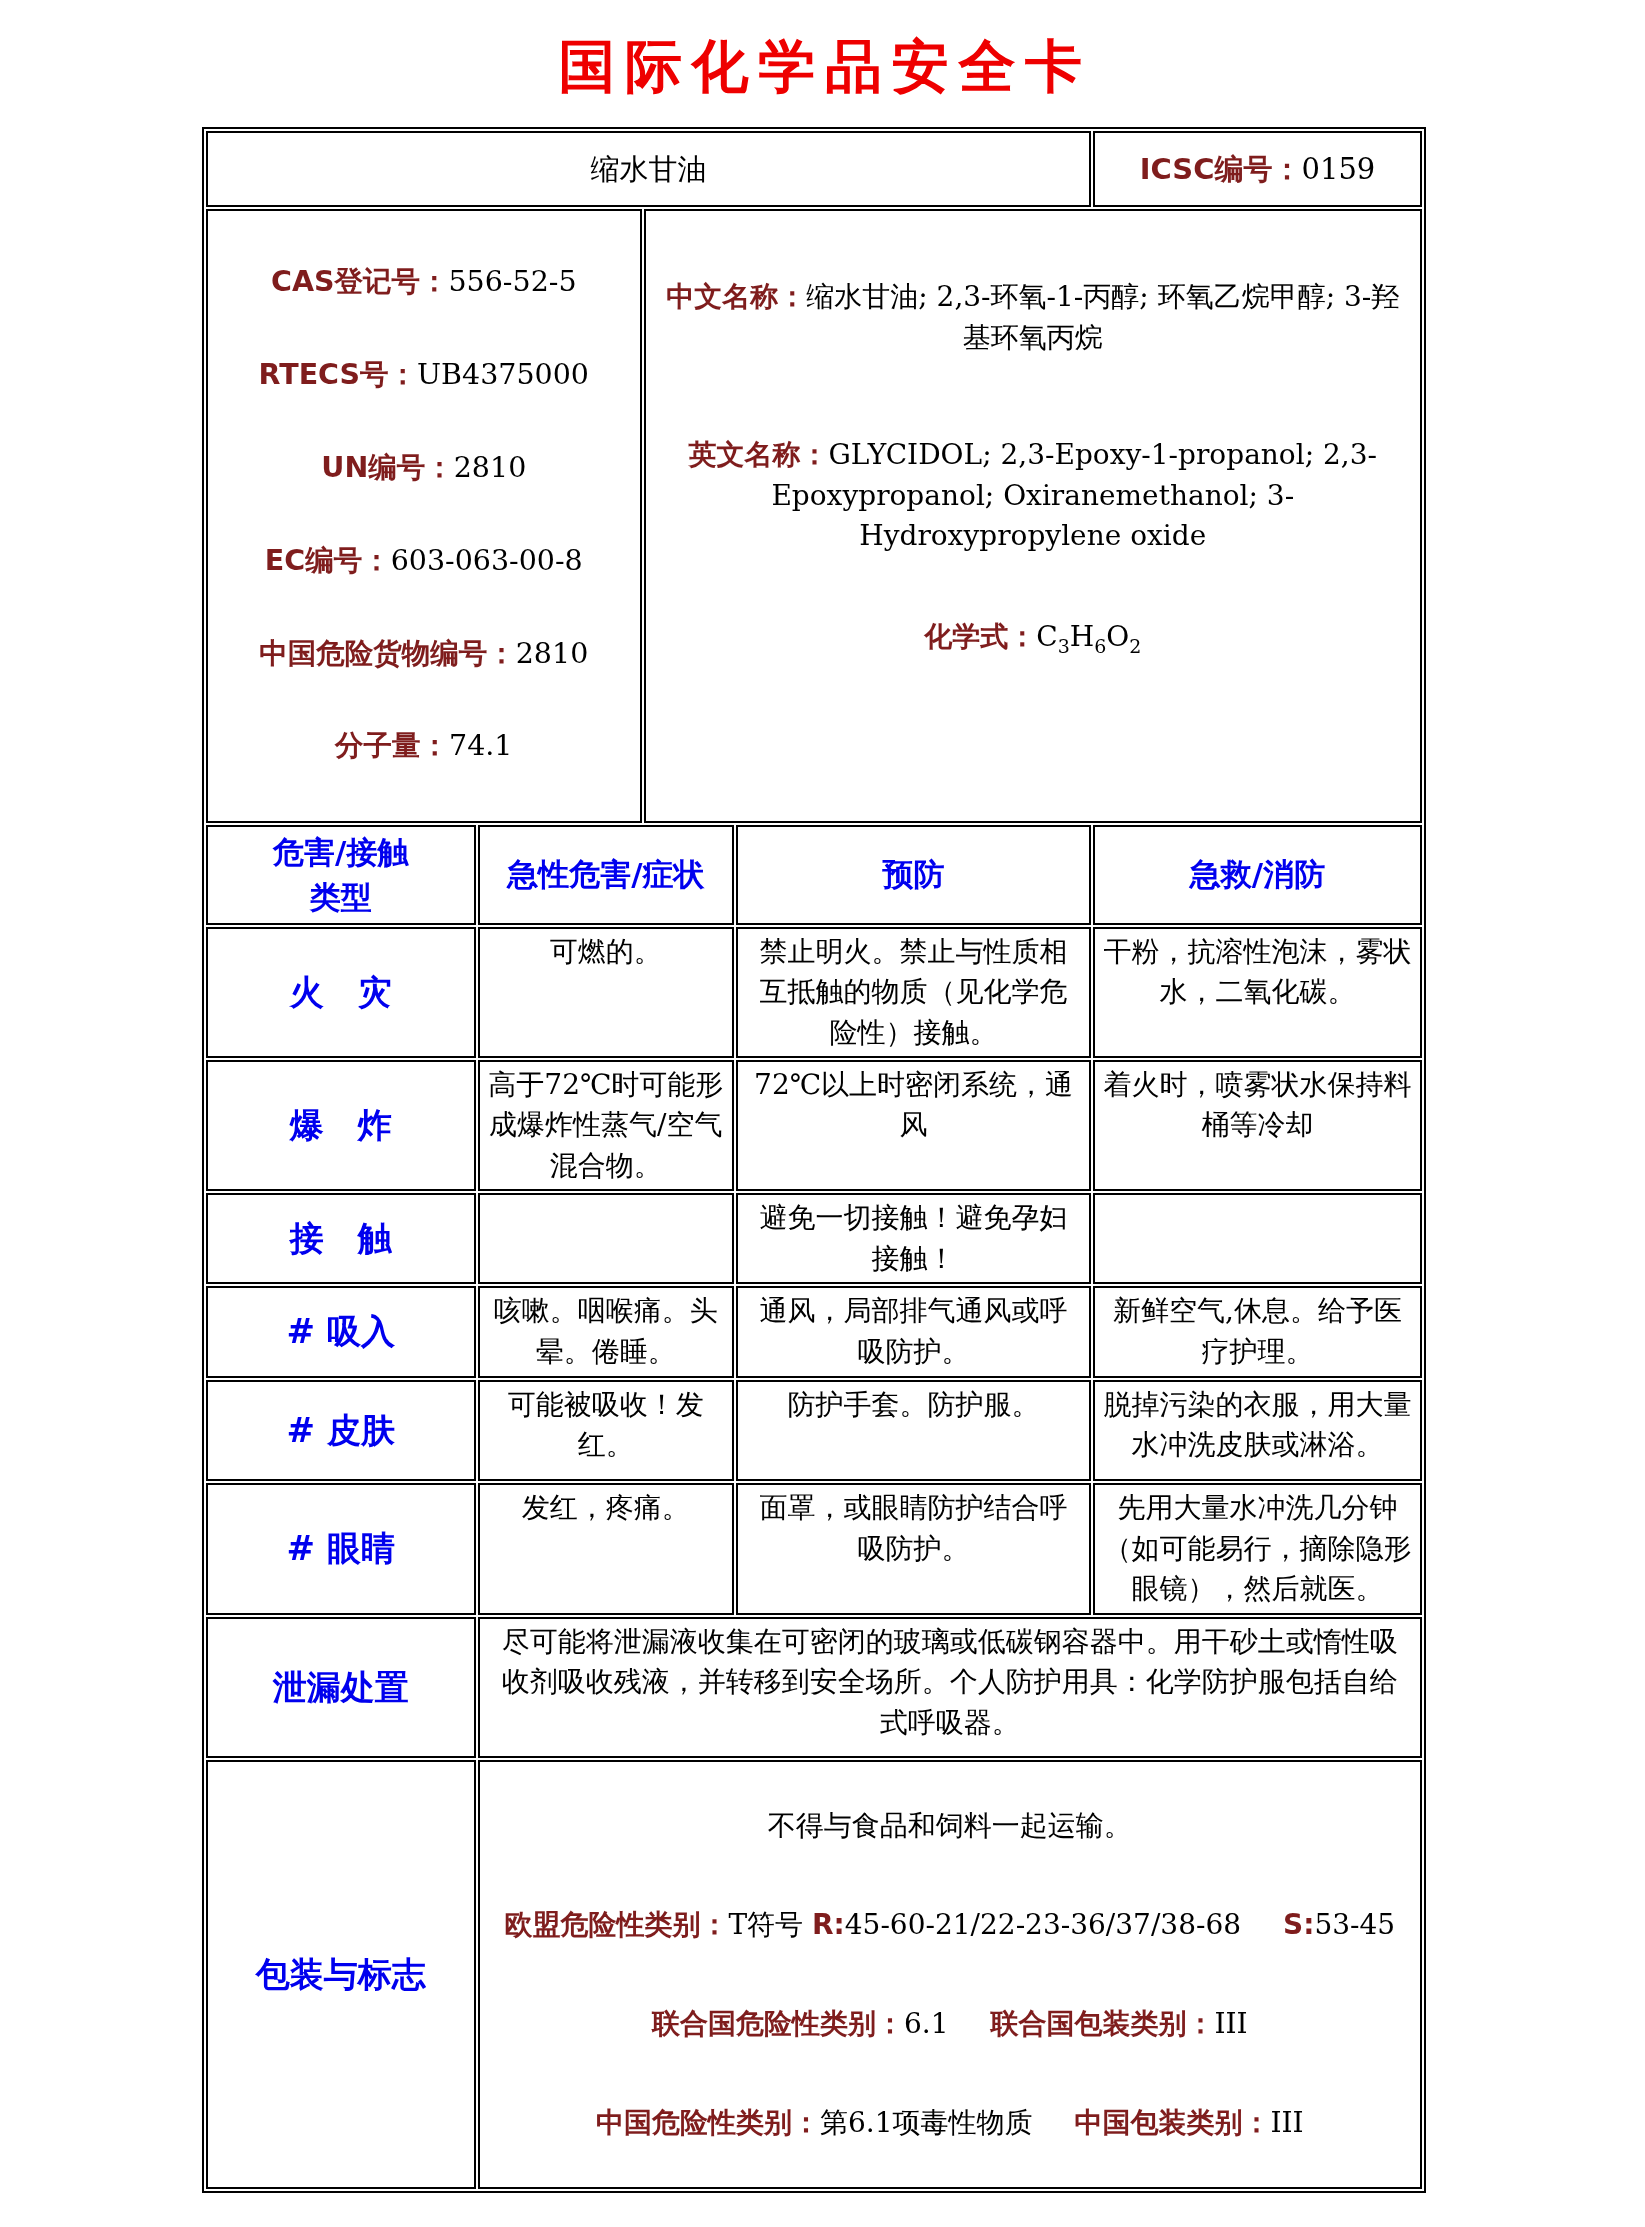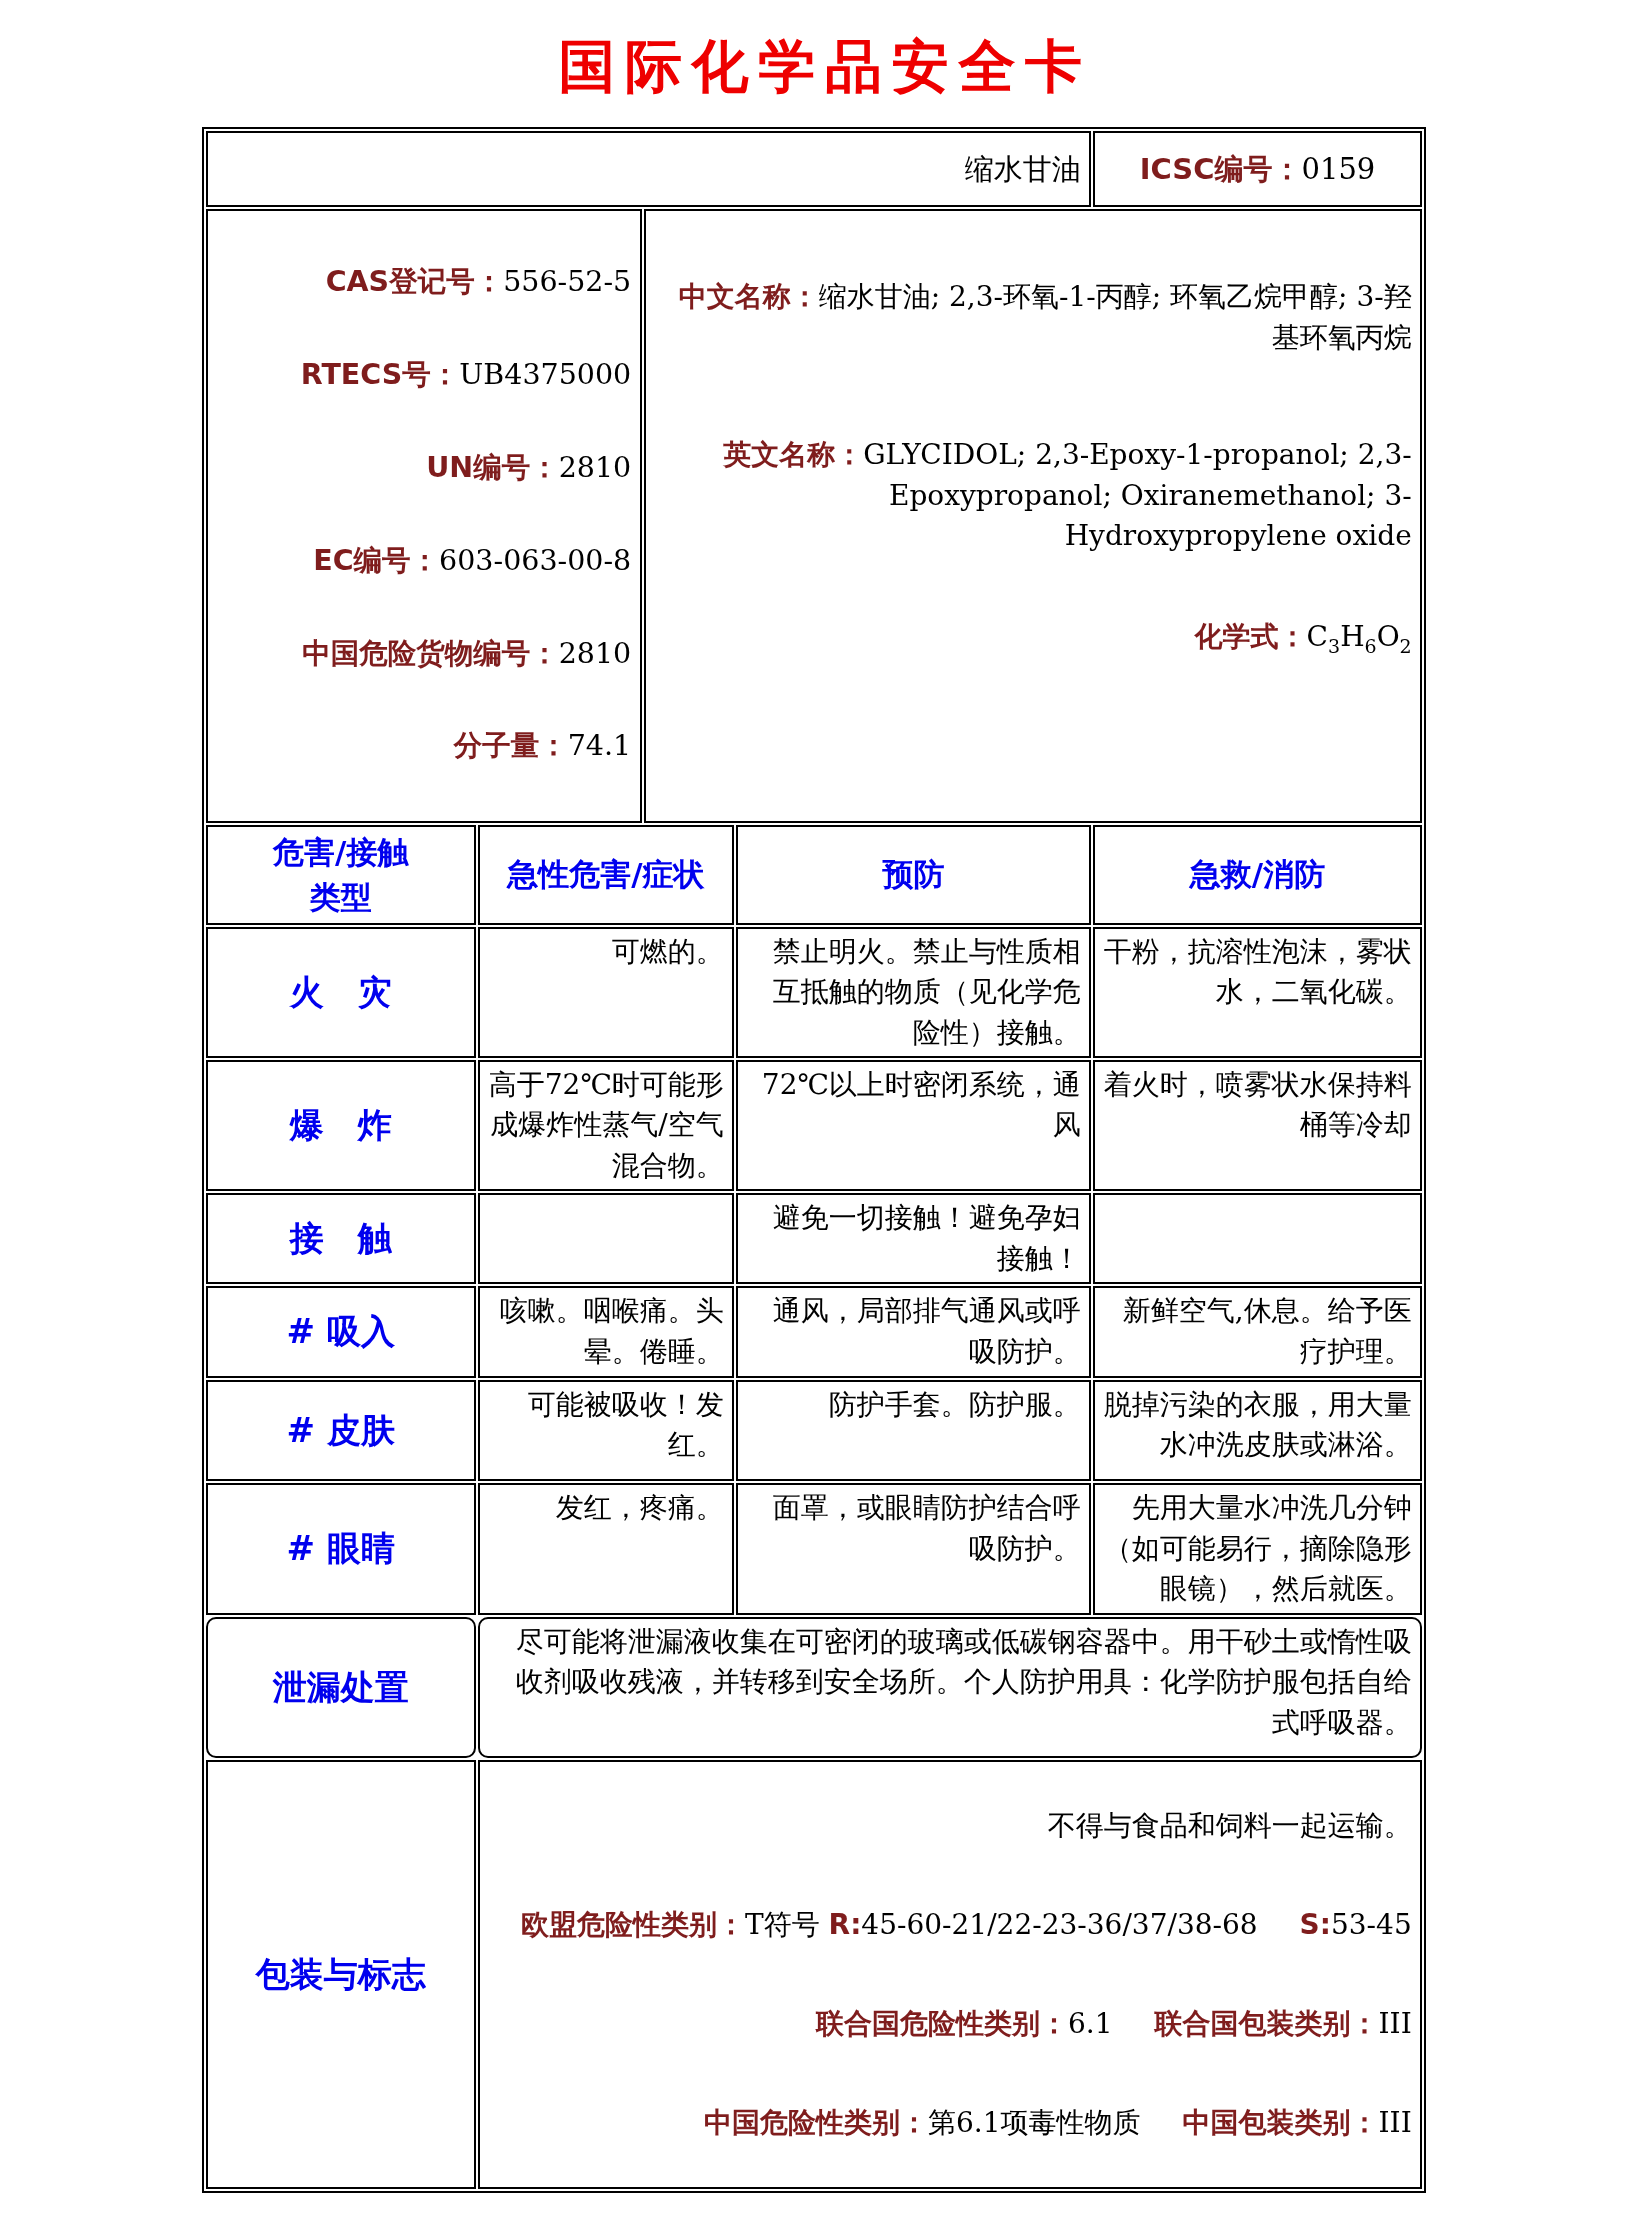--- a/index.html
+++ b/index.html
@@ -14,39 +14,39 @@
     font-family:"DejaVu Serif","Liberation Serif",serif;
   }
   table.card{
     margin-left:202px;width:1224px;table-layout:fixed;
     border:2.8px solid #000;border-collapse:separate;border-spacing:2.8px;
     background:#fff;
   }
   td,th{
     border:2.1px solid #000;padding:2.8px 8.3px;vertical-align:top;
     font-size:28px;line-height:1.45;white-space:pre-line;overflow:hidden;
-    font-weight:normal;text-align:right;
+    font-weight:normal;text-align:center;
   }
   .blabel{
     color:#7f1d1d;font-weight:bold;
     font-family:"DejaVu Sans","Liberation Sans",sans-serif;
   }
   .val{color:#000;}
   
   tr.r-namebox td{height:66px;}
   tr.r-ids td{height:271px;}
   tr.r-hdr th{height:90px;}
   tr.r-fire td{height:118px;}
   tr.r-expl td{height:115px;}
   tr.r-contact td{height:73px;}
   tr.r-inhale td{height:82px;}
   tr.r-skin td{height:92px;}
   tr.r-eye td{height:111px;}
   tr.r-ingest td{height:82px;}
-  tr.r-spill td{height:132px;border-radius:10px;}
+  tr.r-spill td{height:132px;}
   tr.r-pack td{height:193px;}
   
   .name-cell{vertical-align:middle;font-size:29px;}
   .icsc-cell{vertical-align:middle;text-align:center;font-size:29px;white-space:nowrap;}
   .icsc-cell .blabel{font-size:29px;}
   th.hdr-cell{
     vertical-align:middle;text-align:center;color:#0000ee;font-weight:bold;
     font-size:31px;font-family:"DejaVu Sans","Liberation Sans",sans-serif;
   }
   td.tlabel{

